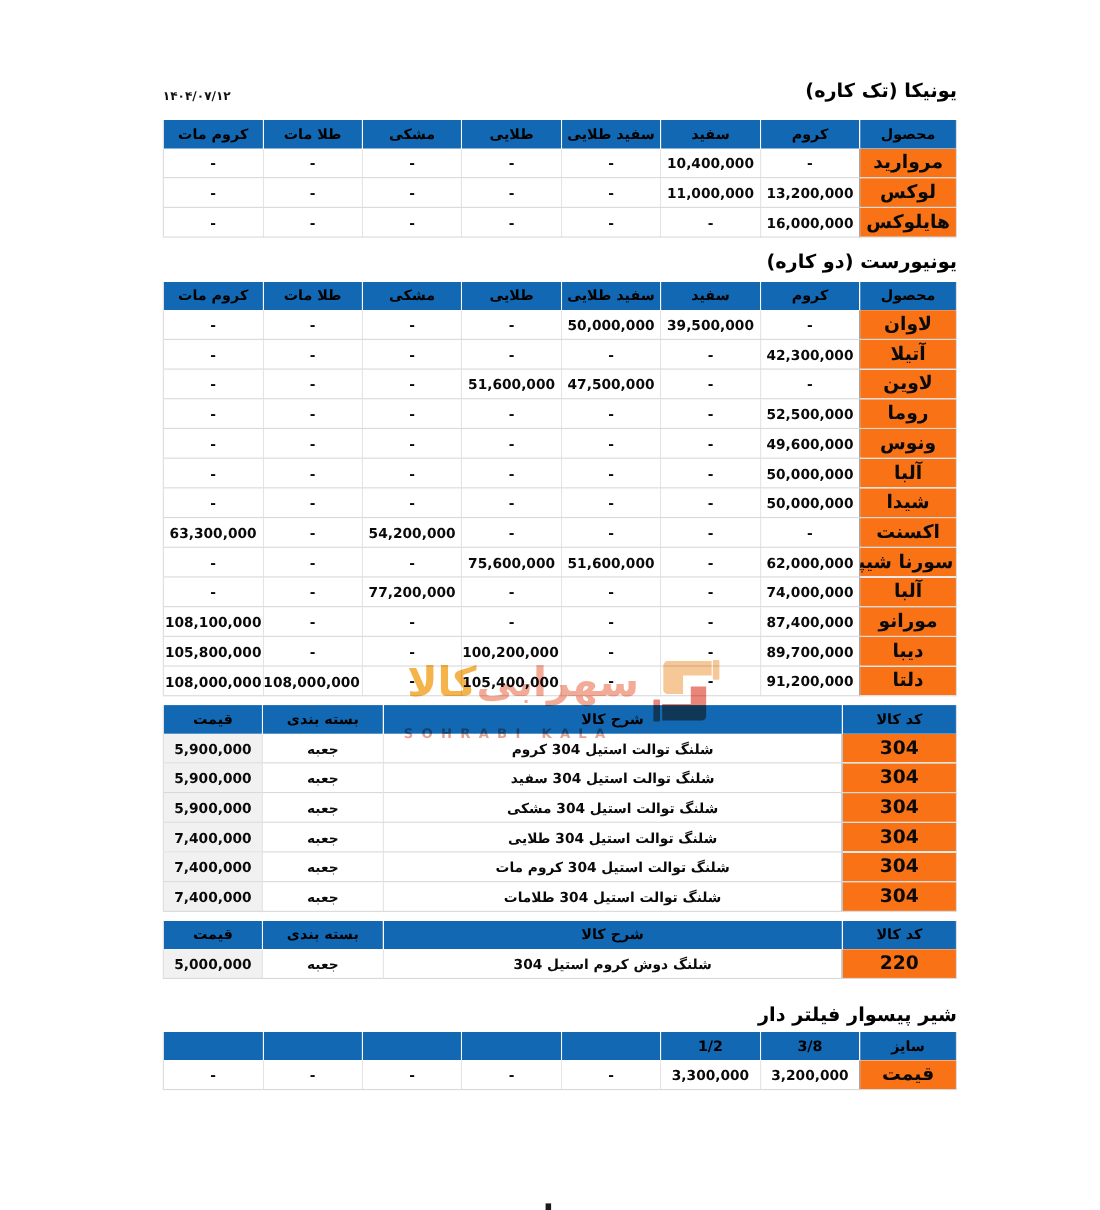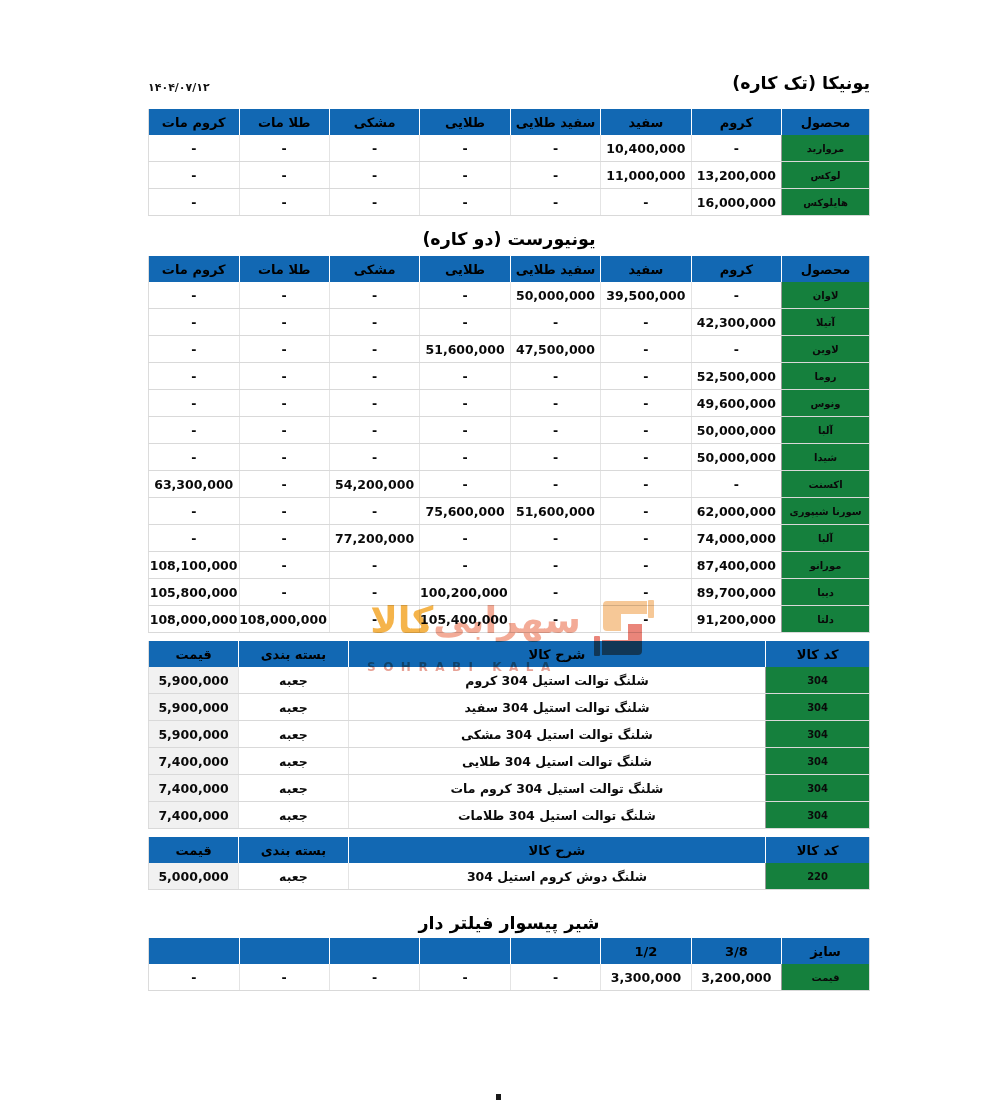--- a/index.html
+++ b/index.html
@@ -5,21 +5,21 @@
   html,body { margin:0; padding:0; background:#ffffff; }
   .page {
     position:relative; width:1000px; height:1100px; background:#ffffff;
     font-family:"DejaVu Sans", sans-serif; overflow:hidden;
   }
   .content { position:absolute; left:148px; top:0; width:722px; }
 
   .head-row { display:flex; justify-content:space-between; align-items:flex-end; padding-top:72px; height:22px; }
   .date { font-size:11px; font-weight:bold; color:#111; direction:ltr; }
   .section-title {
-    margin:0; text-align:center; direction:rtl; font-size:17.5px; line-height:22px;
+    margin:0; text-align:right; direction:rtl; font-size:17.5px; line-height:22px;
     font-weight:bold; color:#000;
   }
   .mt-title2 { margin-top:12px; }
   .mt-title3 { margin-top:8px; }
   .mt-title4 { margin-top:8px; }
   .mt-title5 { margin-top:22px; }
 
   table {
     width:100%; border-collapse:collapse; direction:rtl; table-layout:fixed;
     border:1px solid #DCDCDC; border-top:none;
@@ -33,21 +33,21 @@
     overflow:hidden; white-space:nowrap;
   }
   th:last-child { border-left:none; }
   td {
     background:#ffffff; color:#0a0a0a; font-size:12.5px; font-weight:bold;
     text-align:center; height:26px; padding:0 2px;
     border-bottom:1px solid #D9D9D9; border-left:1px solid #E4E4E4;
     overflow:hidden; white-space:nowrap;
   }
   td:last-child { border-left:none; }
-  td.label { background:#15803d; font-size:10px; border-left:1.5px solid #9B9B9B; }
+  td.label { background:#f97316; font-size:17px; border-left:1.5px solid #9B9B9B; }
   table.gray-last td:last-child { background:#F1F1F1; }
 
   
   .watermark { position:absolute; left:365px; top:599px; width:292px; mix-blend-mode:multiply; opacity:0.92; }
   .wm-row { display:flex; direction:rtl; align-items:flex-start; gap:10px; }
   .wm-fa { font-size:37px; line-height:38px; font-weight:bold; white-space:nowrap; margin-top:3px; }
   .wm-fa-first { color:#F2A48E; }
   .wm-fa-second { color:#F5AE3B; }
   .wm-latin { direction:ltr; text-align:left; font-size:12px; font-weight:bold; letter-spacing:7.5px;
               color:#E59A8D; margin-top:3px; padding-left:2px; white-space:nowrap; }

